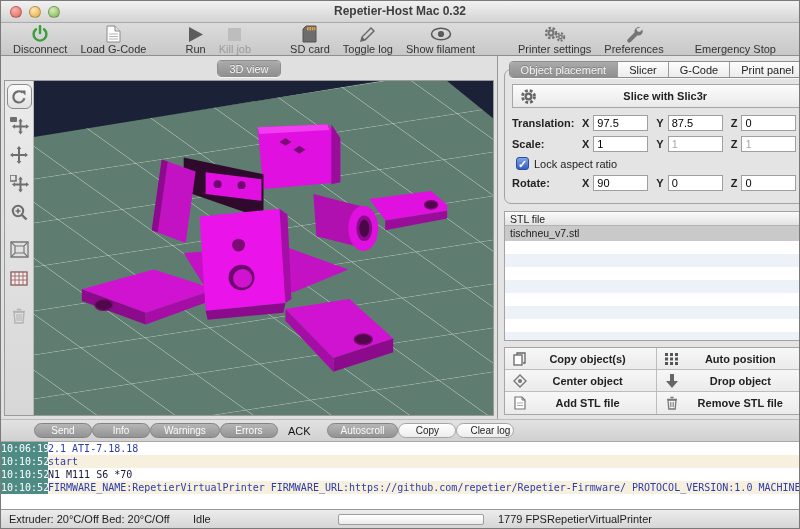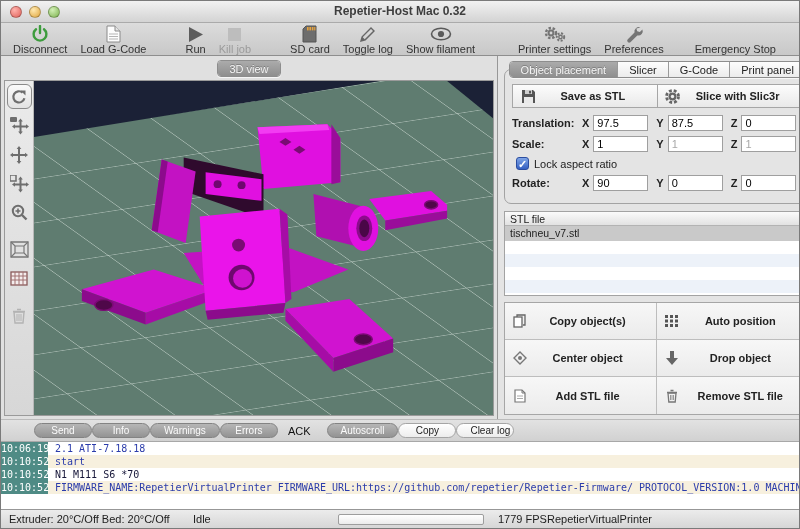--- a/index.html
+++ b/index.html
@@ -86,21 +86,21 @@
              display:flex; flex-direction:column; overflow:hidden; }
   .stl-header { height:14px; flex:none; background:linear-gradient(#fbfbfb,#e2e2e2);
                 border-bottom:1px solid #b3b3b3; padding:1px 5px 0; font-size:10.5px; }
   .stl-row { height:15px; line-height:15px; padding:0 5px; font-size:10.5px; flex:none; }
   .stl-row.selected { background:#c9c9c9; }
   .stripe { height:13px; flex:none; }
   .s-b { background:#edf2f9; }
 
   .action-grid { display:grid; grid-template-columns:1fr 1fr; border:1px solid #a6a6a6;
                  margin-top:6px; flex:none; background:#f0f0f0; }
-  .action-cell { display:flex; align-items:center; height:37px;
+  .action-cell { display:flex; align-items:center; height:22px;
                  background:linear-gradient(#f7f7f7,#ebebeb);
                  border-bottom:1px solid #bdbdbd; cursor:default; }
   .action-cell:nth-child(odd) { border-right:1px solid #bdbdbd; }
   .action-cell:nth-last-child(-n+2) { border-bottom:none; }
   .action-cell .ic { width:30px; display:flex; justify-content:center; flex:none; }
   .action-cell .lb { flex:1; text-align:center; font-weight:bold; color:#222; padding-right:16px; }
 
   
   .log-pane { flex:none; height:90px; display:flex; flex-direction:column; background:#fff; }
   .log-toolbar { height:23px; flex:none; display:flex; align-items:center; 
@@ -111,21 +111,21 @@
   .pill.dark { background:linear-gradient(#b6b6b6,#939393); border:1px solid #838383;
                color:#fbfbfb; min-width:58px; text-align:center; }
   .pill.light { background:linear-gradient(#ffffff,#ededed); border:1px solid #a5a5a5;
                 color:#222; min-width:58px; text-align:center; }
   .ack { margin:0 16px 0 10px; font-size:11px; color:#111; }
   .log-body { flex:1; overflow:hidden; background:#fff;
               font-family:"DejaVu Sans Mono",monospace; font-size:10px; }
   .log-row { display:flex; height:13px; line-height:13px; }
   .log-row.alt { background:#f7f0de; }
   .log-time { width:47px; flex:none; background:#4f8b85; color:#fff; text-align:center; }
-  .log-text { flex:1; padding-left:7px; white-space:nowrap; overflow:hidden; }
+  .log-text { flex:1; white-space:nowrap; overflow:hidden; }
   .log-text.info { color:#2b3cab; }
   .log-text.send { color:#17173a; }
 
   
   .statusbar { flex:1; border-top:1px solid #979797; background:linear-gradient(#ececec,#d6d6d6);
                display:flex; align-items:center; position:relative; font-size:11px; color:#1d1d1d; }
   .st-temps { margin-left:8px; }
   .st-state { position:absolute; left:160px;margin-left:32px; }
   .st-progress { position:absolute; left:337px; width:146px; height:11px;
                  border:1px solid #9d9d9d; border-radius:2px;
@@ -401,31 +401,20 @@
         <div class="seg">
           <div class="seg-btn sel">Object placement</div>
           <div class="seg-btn">Slicer</div>
           <div class="seg-btn">G-Code</div>
           <div class="seg-btn">Print panel</div>
         </div>
       </div>
 
       <div class="group">
         <div class="btn-row">
-          <div class="big-btn">
-            <span class="ic">
-              <svg width="15" height="15" viewBox="0 0 15 15">
-                  <path d="M1 1h11l2 2v11H1z" fill="#555"></path>
-                  <rect x="4" y="1" width="7" height="4" fill="#cfcfcf"></rect>
-                  <rect x="8" y="1.8" width="2" height="2.6" fill="#555"></rect>
-                  <rect x="3" y="8" width="9" height="6" fill="#e9e9e9"></rect>
-                </svg>
-            </span>
-            <span class="lb">Save as STL</span>
-          </div>
           <div class="big-btn">
             <span class="ic">
               <svg width="17" height="17" viewBox="0 0 17 17">
                   <circle cx="8.5" cy="8.5" r="4" fill="#666"></circle>
                   <circle cx="8.5" cy="8.5" r="6" fill="none" stroke="#666" stroke-width="2.8" stroke-dasharray="2.8 2"></circle>
                   <circle cx="8.5" cy="8.5" r="1.7" fill="#eee"></circle>
                 </svg>
             </span>
             <span class="lb">Slice with Slic3r</span>
           </div>

